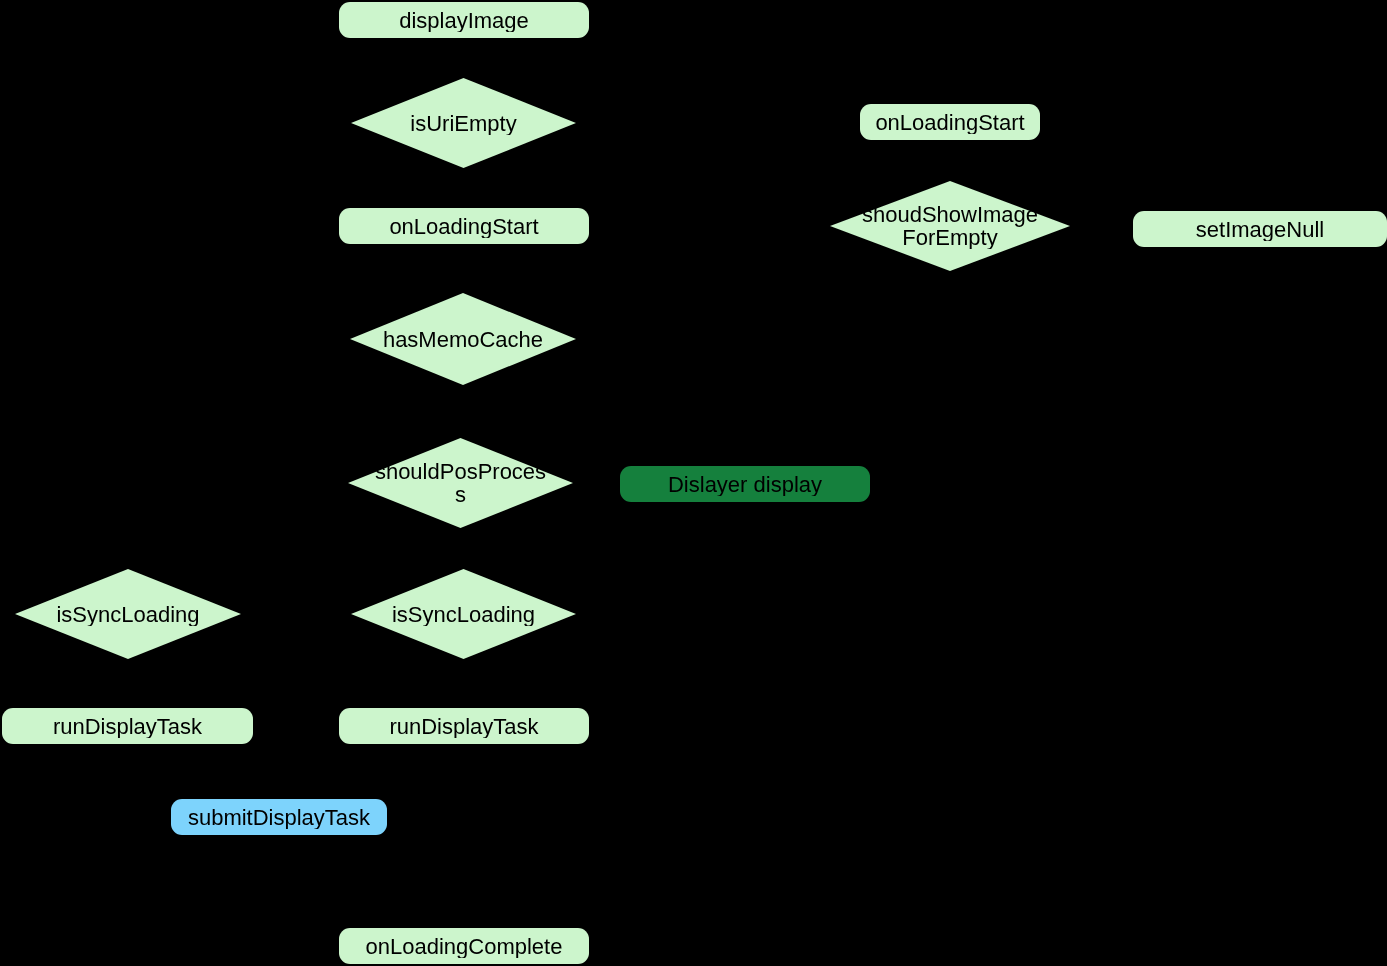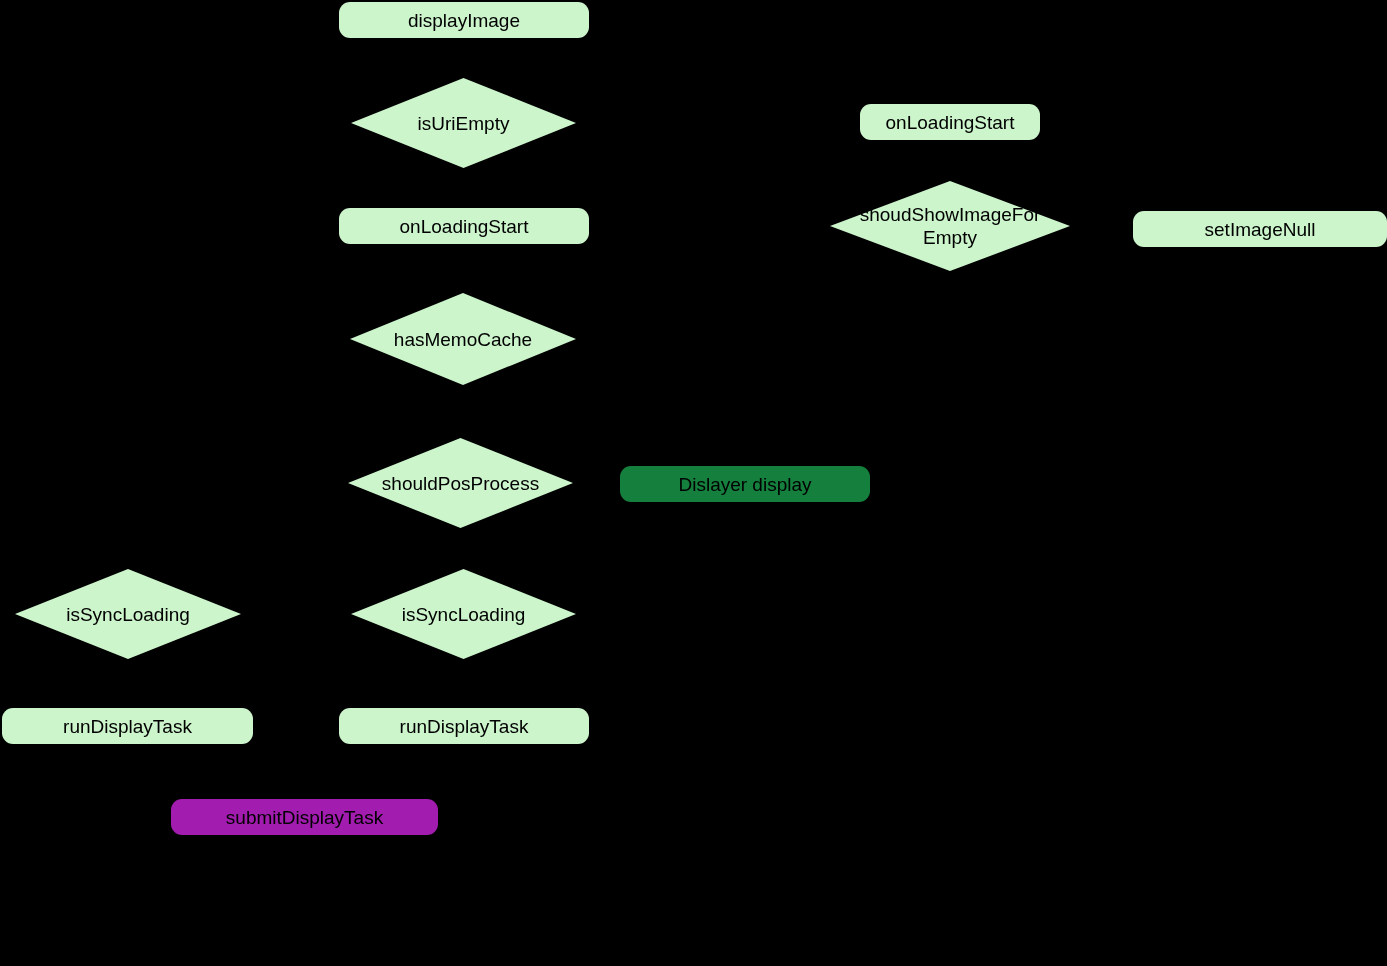--- a/index.html
+++ b/index.html
@@ -16,21 +16,21 @@
     font-family: "Liberation Sans", sans-serif;
   }
   .node {
     position: absolute;
     box-sizing: border-box;
     display: flex;
     align-items: center;
     justify-content: center;
     text-align: center;
     color: #000000;
-    font-size: 19px;
+    font-size: 22px;
     line-height: 23px;
     font-family: "Liberation Sans", sans-serif;
   }
   .node.process {
     background: #ccf5cc;
     border-radius: 11px;
   }
   .node.decision {
     background: transparent;
   }
@@ -102,16 +102,19 @@
     <div class="node decision" style="left: 351px; top: 569px; width: 225px; height: 90px;">
       <div class="dia-shape" style="background: rgb(204, 245, 204);"></div>
       <div class="dia-label" style="color: rgb(0, 0, 0);">isSyncLoading</div>
     </div>
     <div class="node process" style="left: 2px; top: 708px; width: 251px; height: 36px; background: rgb(204, 245, 204);">
       <div class="proc-label" style="color: rgb(0, 0, 0);">runDisplayTask</div>
     </div>
     <div class="node process" style="left: 339px; top: 708px; width: 250px; height: 36px; background: rgb(204, 245, 204);">
       <div class="proc-label" style="color: rgb(0, 0, 0);">runDisplayTask</div>
     </div>
-    <div class="node process" style="left: 171px; top: 799px; width: 267px; height: 36px; background: #a21caf;">
+    <div class="node process" style="left: 171px; top: 799px; width: 216px; height: 36px; background: #7dd3fc;">
       <div class="proc-label" style="color: rgb(0, 0, 0);">submitDisplayTask</div>
+    </div>
+    <div class="node process" style="left: 339px; top: 928px; width: 250px; height: 36px; background: rgb(204, 245, 204);">
+      <div class="proc-label" style="color: rgb(0, 0, 0);">onLoadingComplete</div>
     </div>
   </div>
 
 </body></html>

